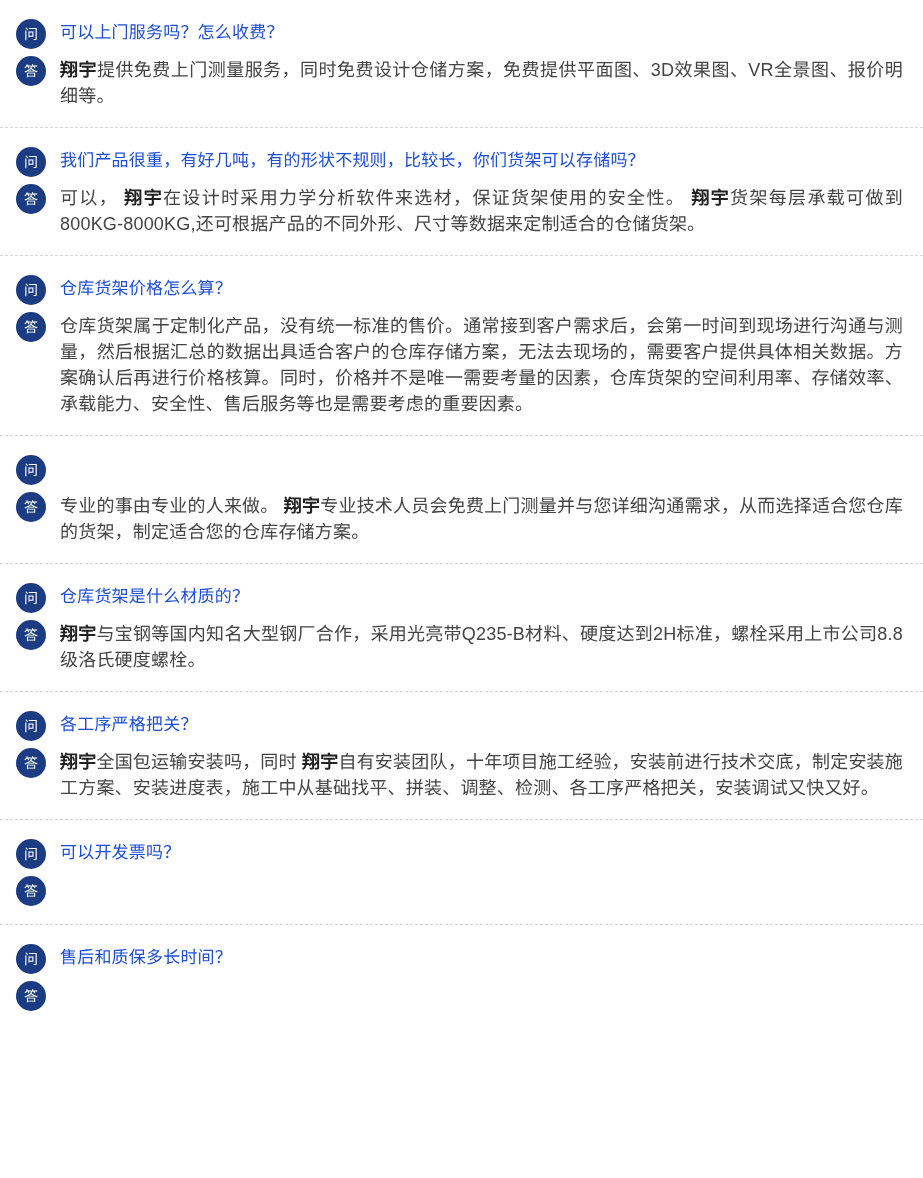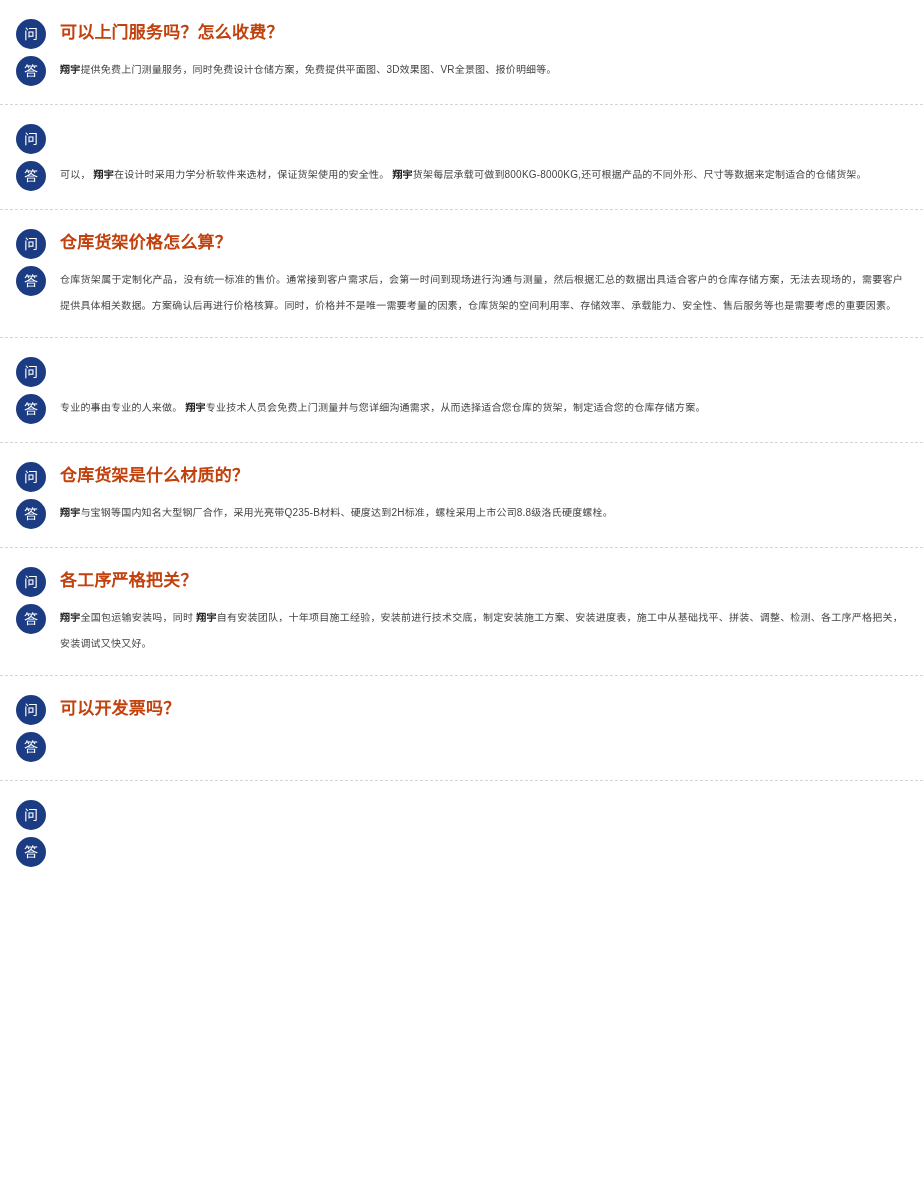--- a/index.html
+++ b/index.html
@@ -47,27 +47,27 @@
     text-align: center;
     margin-right: 14px;
     margin-top: 1px;
     user-select: none;
   }
   .badge.answer {
     background: #1b3c83;
   }
   .q-text {
     font-size: 17px;
-    font-weight: bold;
-    color: #c2410c;
+    font-weight: normal;
+    color: #1d4ed8;
     line-height: 30px;
     letter-spacing: 0.2px;
   }
   .a-text {
-    font-size: 10px;
+    font-size: 18px;
     color: #444444;
     line-height: 26px;
     letter-spacing: 0.2px;
     padding-top: 2px;
     text-align: justify;
     flex: 1 1 auto;
   }
   .a-text b {
     font-weight: bold;
     color: #222222;
@@ -83,20 +83,21 @@
         <div class="q-text">可以上门服务吗？怎么收费？</div>
       </div>
       <div class="row answer">
         <span class="badge answer">答</span>
         <div class="a-text"><span> </span><b>翔宇</b><span>提供免费上门测量服务，同时免费设计仓储方案，免费提供平面图、3D效果图、VR全景图、报价明细等。</span></div>
       </div>
     </div>
     <div class="faq-item">
       <div class="row question">
         <span class="badge question-badge">问</span>
+        <div class="q-text">我们产品很重，有好几吨，有的形状不规则，比较长，你们货架可以存储吗？</div>
       </div>
       <div class="row answer">
         <span class="badge answer">答</span>
         <div class="a-text"><span>可以， </span><b>翔宇</b><span>在设计时采用力学分析软件来选材，保证货架使用的安全性。 </span><b>翔宇</b><span>货架每层承载可做到800KG-8000KG,还可根据产品的不同外形、尺寸等数据来定制适合的仓储货架。</span></div>
       </div>
     </div>
     <div class="faq-item">
       <div class="row question">
         <span class="badge question-badge">问</span>
         <div class="q-text">仓库货架价格怎么算？</div>
@@ -140,18 +141,19 @@
         <span class="badge question-badge">问</span>
         <div class="q-text">可以开发票吗？</div>
       </div>
       <div class="row answer">
         <span class="badge answer">答</span>
       </div>
     </div>
     <div class="faq-item">
       <div class="row question">
         <span class="badge question-badge">问</span>
+        <div class="q-text">售后和质保多长时间？</div>
       </div>
       <div class="row answer">
         <span class="badge answer">答</span>
       </div>
     </div>
   </div>
 
 </body></html>

